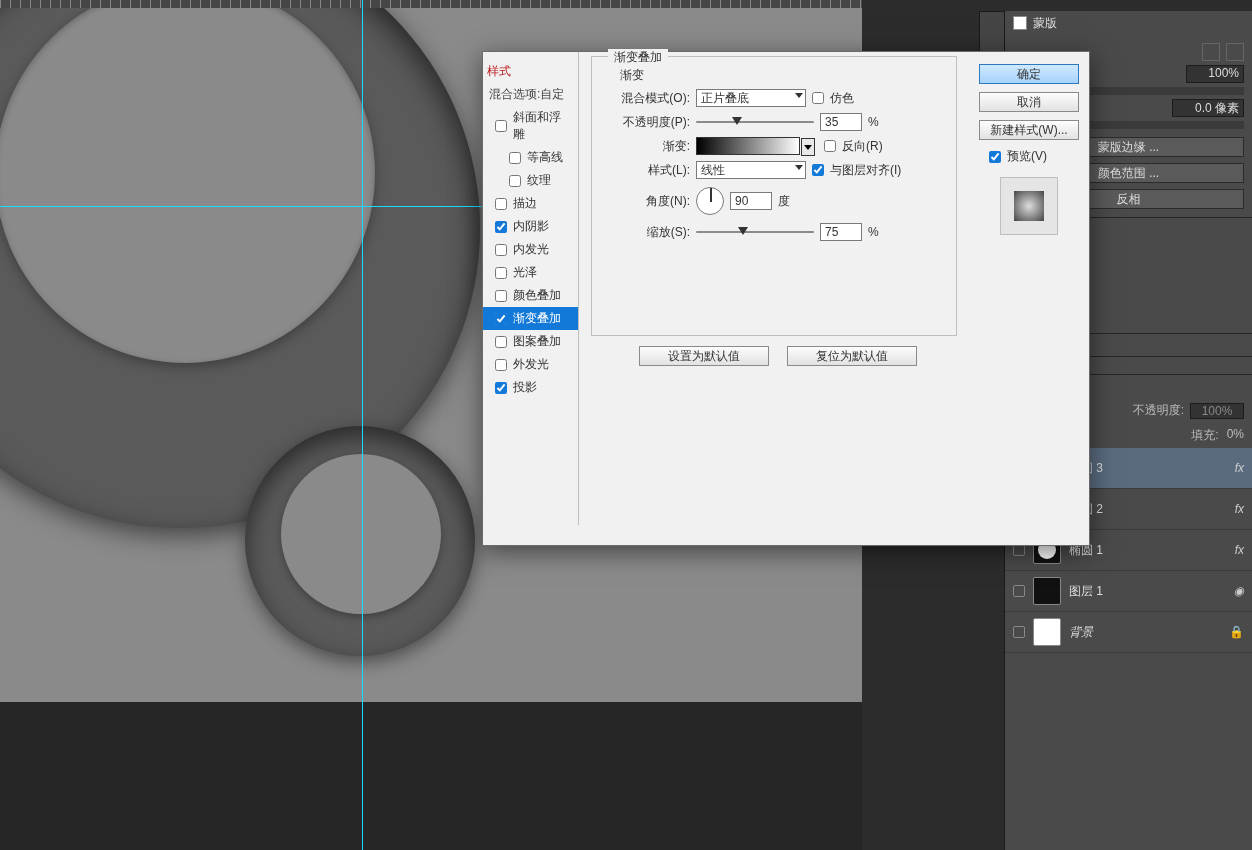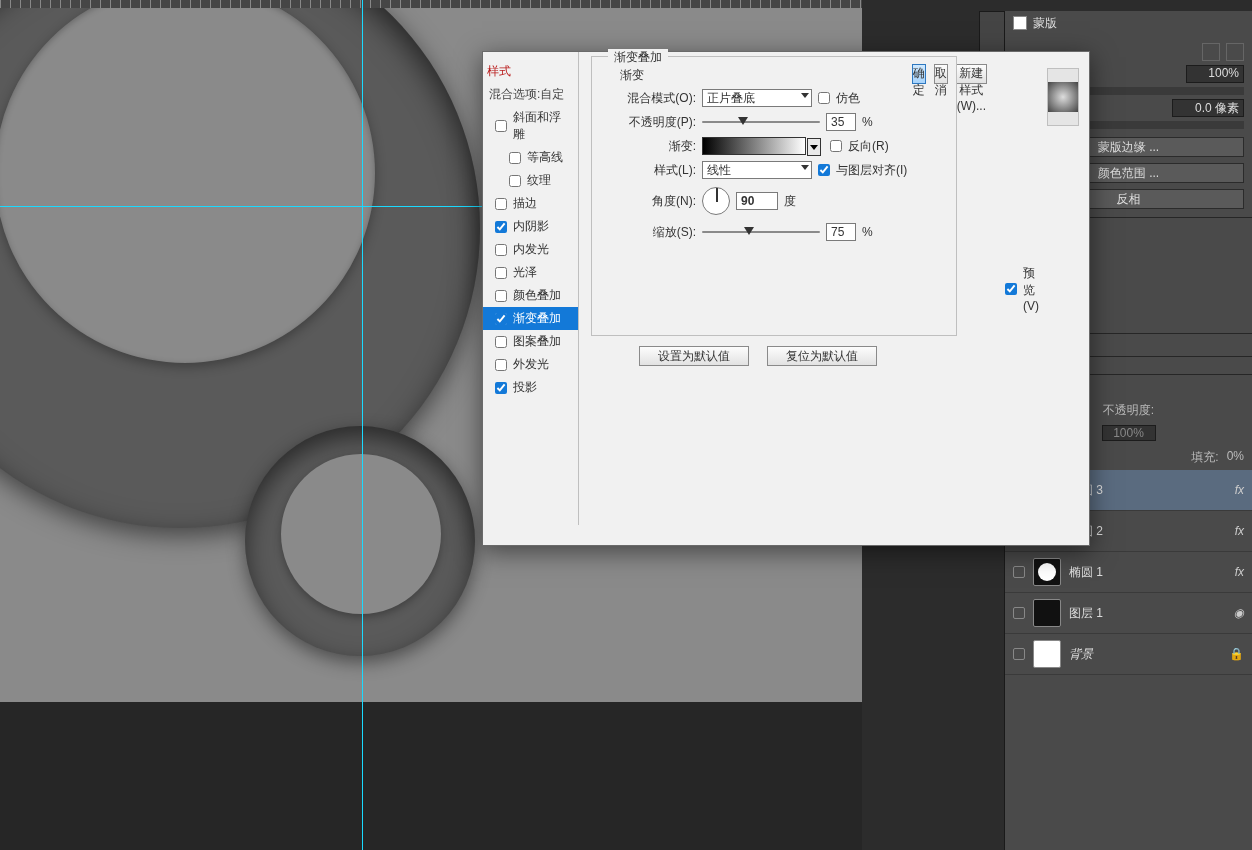--- a/index.html
+++ b/index.html
@@ -33,58 +33,58 @@
 .styles-blend{ padding:3px 6px; color:#444; white-space:nowrap;}
 .style-item{ display:flex; align-items:center; gap:6px; padding:3px 8px 3px 12px; color:#333; cursor:pointer; }
 .style-item.sub{ padding-left:26px; }
 .style-item.active{ background:#1379d8; color:#fff; }
 .style-item input[type=checkbox]{ width:12px; height:12px; accent-color:#1379d8; }
 
 .settings-col{ flex:1; padding:12px; position:relative;}
 .fieldset{ position:absolute; left:12px; top:4px; right:12px; height:280px; border:1px solid #bfbfbf; }
 .fs-legend{ position:absolute; left:16px; top:-8px; background:#f1f1f1; padding:0 6px; color:#333;}
 .sub-legend{ position:absolute; left:28px; top:10px; color:#333; }
-.row{ position:absolute; left:26px; right:16px; display:flex; align-items:center; gap:6px; color:#333;}
+.row{ position:absolute; left:20px; right:16px; display:flex; align-items:center; gap:6px; color:#333;}
 .row .label{ width:78px; text-align:right; }
 .select{ width:110px; height:18px; background:#fff; border:1px solid #7a7a7a; display:flex; align-items:center; padding:0 4px; position:relative; cursor:pointer;}
 .select .arrow{ position:absolute; right:2px; top:3px; width:0;height:0;border-left:4px solid transparent;border-right:4px solid transparent;border-top:5px solid #333;}
 .slider{ width:118px; height:14px; position:relative; }
 .slider::before{content:"";position:absolute;left:0;right:0;top:6px;height:2px;background:#8a8a8a;border-radius:1px;}
 .slider .thumb{position:absolute;top:2px;width:0;height:0;border-left:5px solid transparent;border-right:5px solid transparent;border-top:8px solid #333;}
-.numbox{ width:30px; height:18px; border:1px solid #7a7a7a; background:#fff; padding:0 4px; display:flex; align-items:center;}
+.numbox{ width:42px; height:18px; border:1px solid #7a7a7a; background:#fff; padding:0 4px; display:flex; align-items:center;}
 .cb{ width:12px; height:12px; accent-color:#1379d8; }
 .gradient-swatch{ width:104px; height:18px; border:1px solid #333; background:linear-gradient(90deg,#000, #ccc 80%, #fff); position:relative; cursor:pointer;}
 .gradient-swatch .dd{position:absolute;right:-16px;top:0;width:14px;height:18px;background:#e9e9e9;border:1px solid #333;display:flex;align-items:center;justify-content:center;}
 .gradient-swatch .dd .arrow{width:0;height:0;border-left:4px solid transparent;border-right:4px solid transparent;border-top:5px solid #000;}
 .angle-dial{ width:28px; height:28px; border:1px solid #7a7a7a; border-radius:50%; position:relative; background:#fff;}
 .angle-dial::after{content:"";position:absolute;left:13px;top:0;width:2px;height:14px;background:#333;}
 .default-btns{ position:absolute; left:60px; top:294px; display:flex; gap:18px;}
-.default-btns button{ height:20px; padding:0 18px; background:linear-gradient(#fdfdfd,#e2e2e2); border:1px solid #8a8a8a; cursor:pointer; color:#333;}
-
-.actions-col{ width:120px; padding:12px 10px; display:flex; gap:8px; align-items:stretch;justify-content:flex-end;}
+.default-btns button{ height:20px; padding:0 28px; background:linear-gradient(#fdfdfd,#e2e2e2); border:1px solid #8a8a8a; cursor:pointer; color:#333;}
+
+.actions-col{ width:120px; padding:12px 10px; display:flex; flex-direction:column; gap:8px; align-items:stretch;}
 .actions-col button{ height:20px; background:linear-gradient(#fdfdfd,#e2e2e2); border:1px solid #8a8a8a; cursor:pointer; color:#333;}
 .actions-col button.primary{ background:linear-gradient(#cfe9ff,#a7d3fb); border:1px solid #2e78c0; }
 .preview-cb{ display:flex; align-items:center; gap:6px; padding-left:10px; color:#333;}
 .preview-swatch{ width:58px; height:58px; margin:4px auto 0; border:1px solid #bfbfbf; background:#e5e5e5; display:flex; align-items:center; justify-content:center;}
 .preview-swatch .sq{ width:30px; height:30px; background:radial-gradient(circle, #ddd, #444);}
 
 
 .right-panels{ position:absolute; right:0; top:0; width:248px; height:850px; background:#4a4a4a; border-left:1px solid #1a1a1a;margin-top:11px; }
 .nav-collapse{ position:absolute; left:-26px; top:0; width:26px; height:200px; background:#454545; border:1px solid #1a1a1a;}
 .panel{ border-bottom:1px solid #262626;}
 .panel .hdr{ height:24px; display:flex; align-items:center; gap:6px; padding:0 8px; color:#ddd; background:#4a4a4a;}
 .mask-thumb{ width:14px;height:14px;border:1px solid #888;background:#fff;}
 .panel .body{ padding:8px; color:#bbb; }
 .prop-row{ display:flex; justify-content:flex-end; align-items:center; gap:4px; margin:4px 0; }
 .prop-input{ width:58px; height:18px; background:#333; border:1px solid #1c1c1c; color:#ddd; text-align:right; padding:0 4px 0 0;}
 .sidebtn{ height:20px; background:#5a5a5a; border:1px solid #2b2b2b; color:#ddd; cursor:pointer; width:100%; margin-top:6px;}
 .panel-tabs{ height:18px; display:flex; gap:4px; padding:0 6px; color:#ccc; border-top:1px solid #262626;}
 .panel-tabs span{ padding:2px 6px; cursor:pointer; }
 .panel-iconrow{ height:24px; display:flex; align-items:center; gap:10px; padding:0 8px; color:#bbb; border-top:1px solid #262626;}
-.layer-opt{ display:flex; align-items:center; gap:6px; justify-content:flex-end; padding:4px 8px; color:#bbb;flex-direction:column; }
+.layer-opt{ display:flex; align-items:center; gap:6px; justify-content:flex-end; padding:4px 8px; color:#bbb; }
 .layer-opt .sel{ width:54px; height:16px; background:#333; border:1px solid #1c1c1c; color:#888; text-align:center;}
 .lockrow{ display:flex; align-items:flex-start; gap:8px; padding:4px 8px; color:#bbb; }
 .layers{ }
 .layer{ display:flex; align-items:center; gap:8px; padding:6px 8px; border-bottom:1px solid #3a3a3a; cursor:pointer;}
 .layer.sel{ background:#5a6b7f; }
 .eye{ width:12px;height:12px;border:1px solid #888;border-radius:2px;}
 .lthumb{ width:28px;height:28px;background:#111;border:1px solid #888; border-radius:2px; position:relative;}
 .lthumb .circ{ position:absolute; left:4px; top:4px; width:18px; height:18px; background:#fff; border-radius:50%;}
 .lthumb.white{ background:#fff;}
 .lname{ color:#ddd; }
@@ -214,21 +214,21 @@
               <span>线性</span>
               <span class="arrow"></span>
             </div>
           <input type="checkbox" class="cb" id="align-cb" checked="" style="">
           <span>与图层对齐(I)</span>
         </div>
 
         <div class="row" style="top:130px;">
           <span class="label">角度(N):</span>
           <div class="angle-dial"></div>
-          <div class="numbox" style="width:42px;font-weight:bold;">
+          <div class="numbox" style="width:42px;">
               <span>90</span>
             </div>
           <span>度</span>
         </div>
 
         <div class="row" style="top:166px;">
           <span class="label">缩放(S):</span>
           <div class="slider">
               <div class="thumb" style="left:42px;"></div>
             </div>

